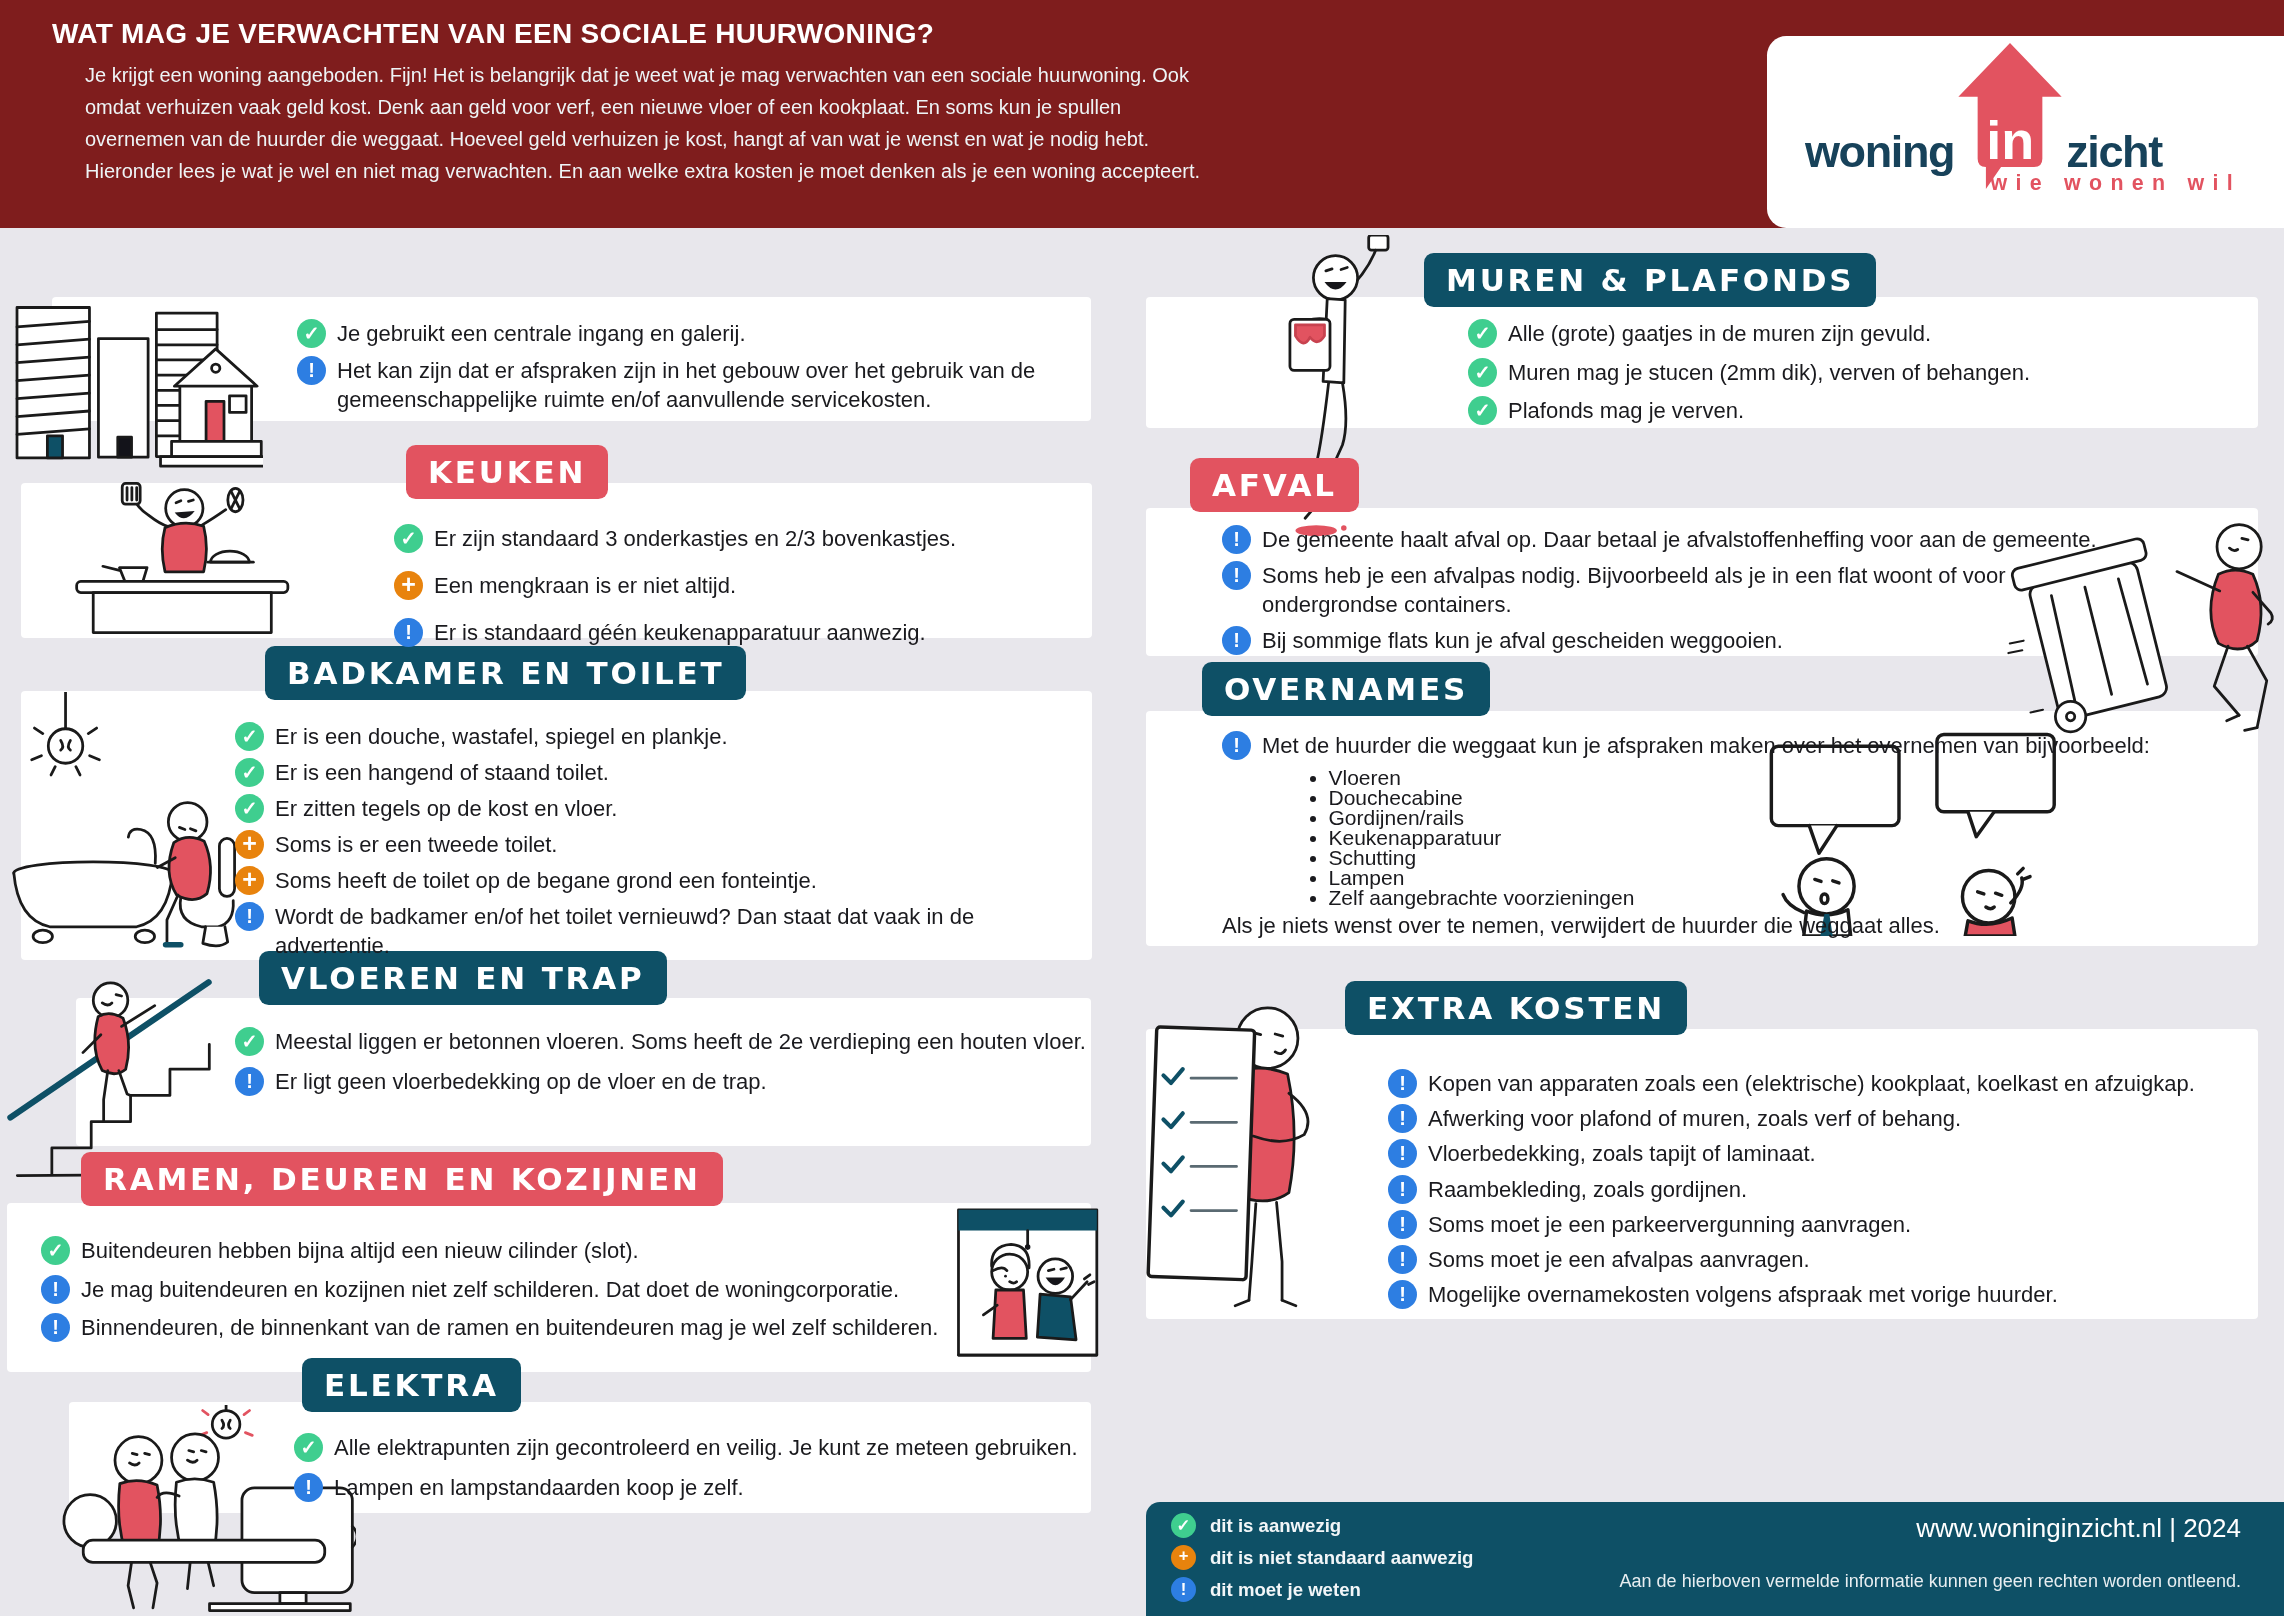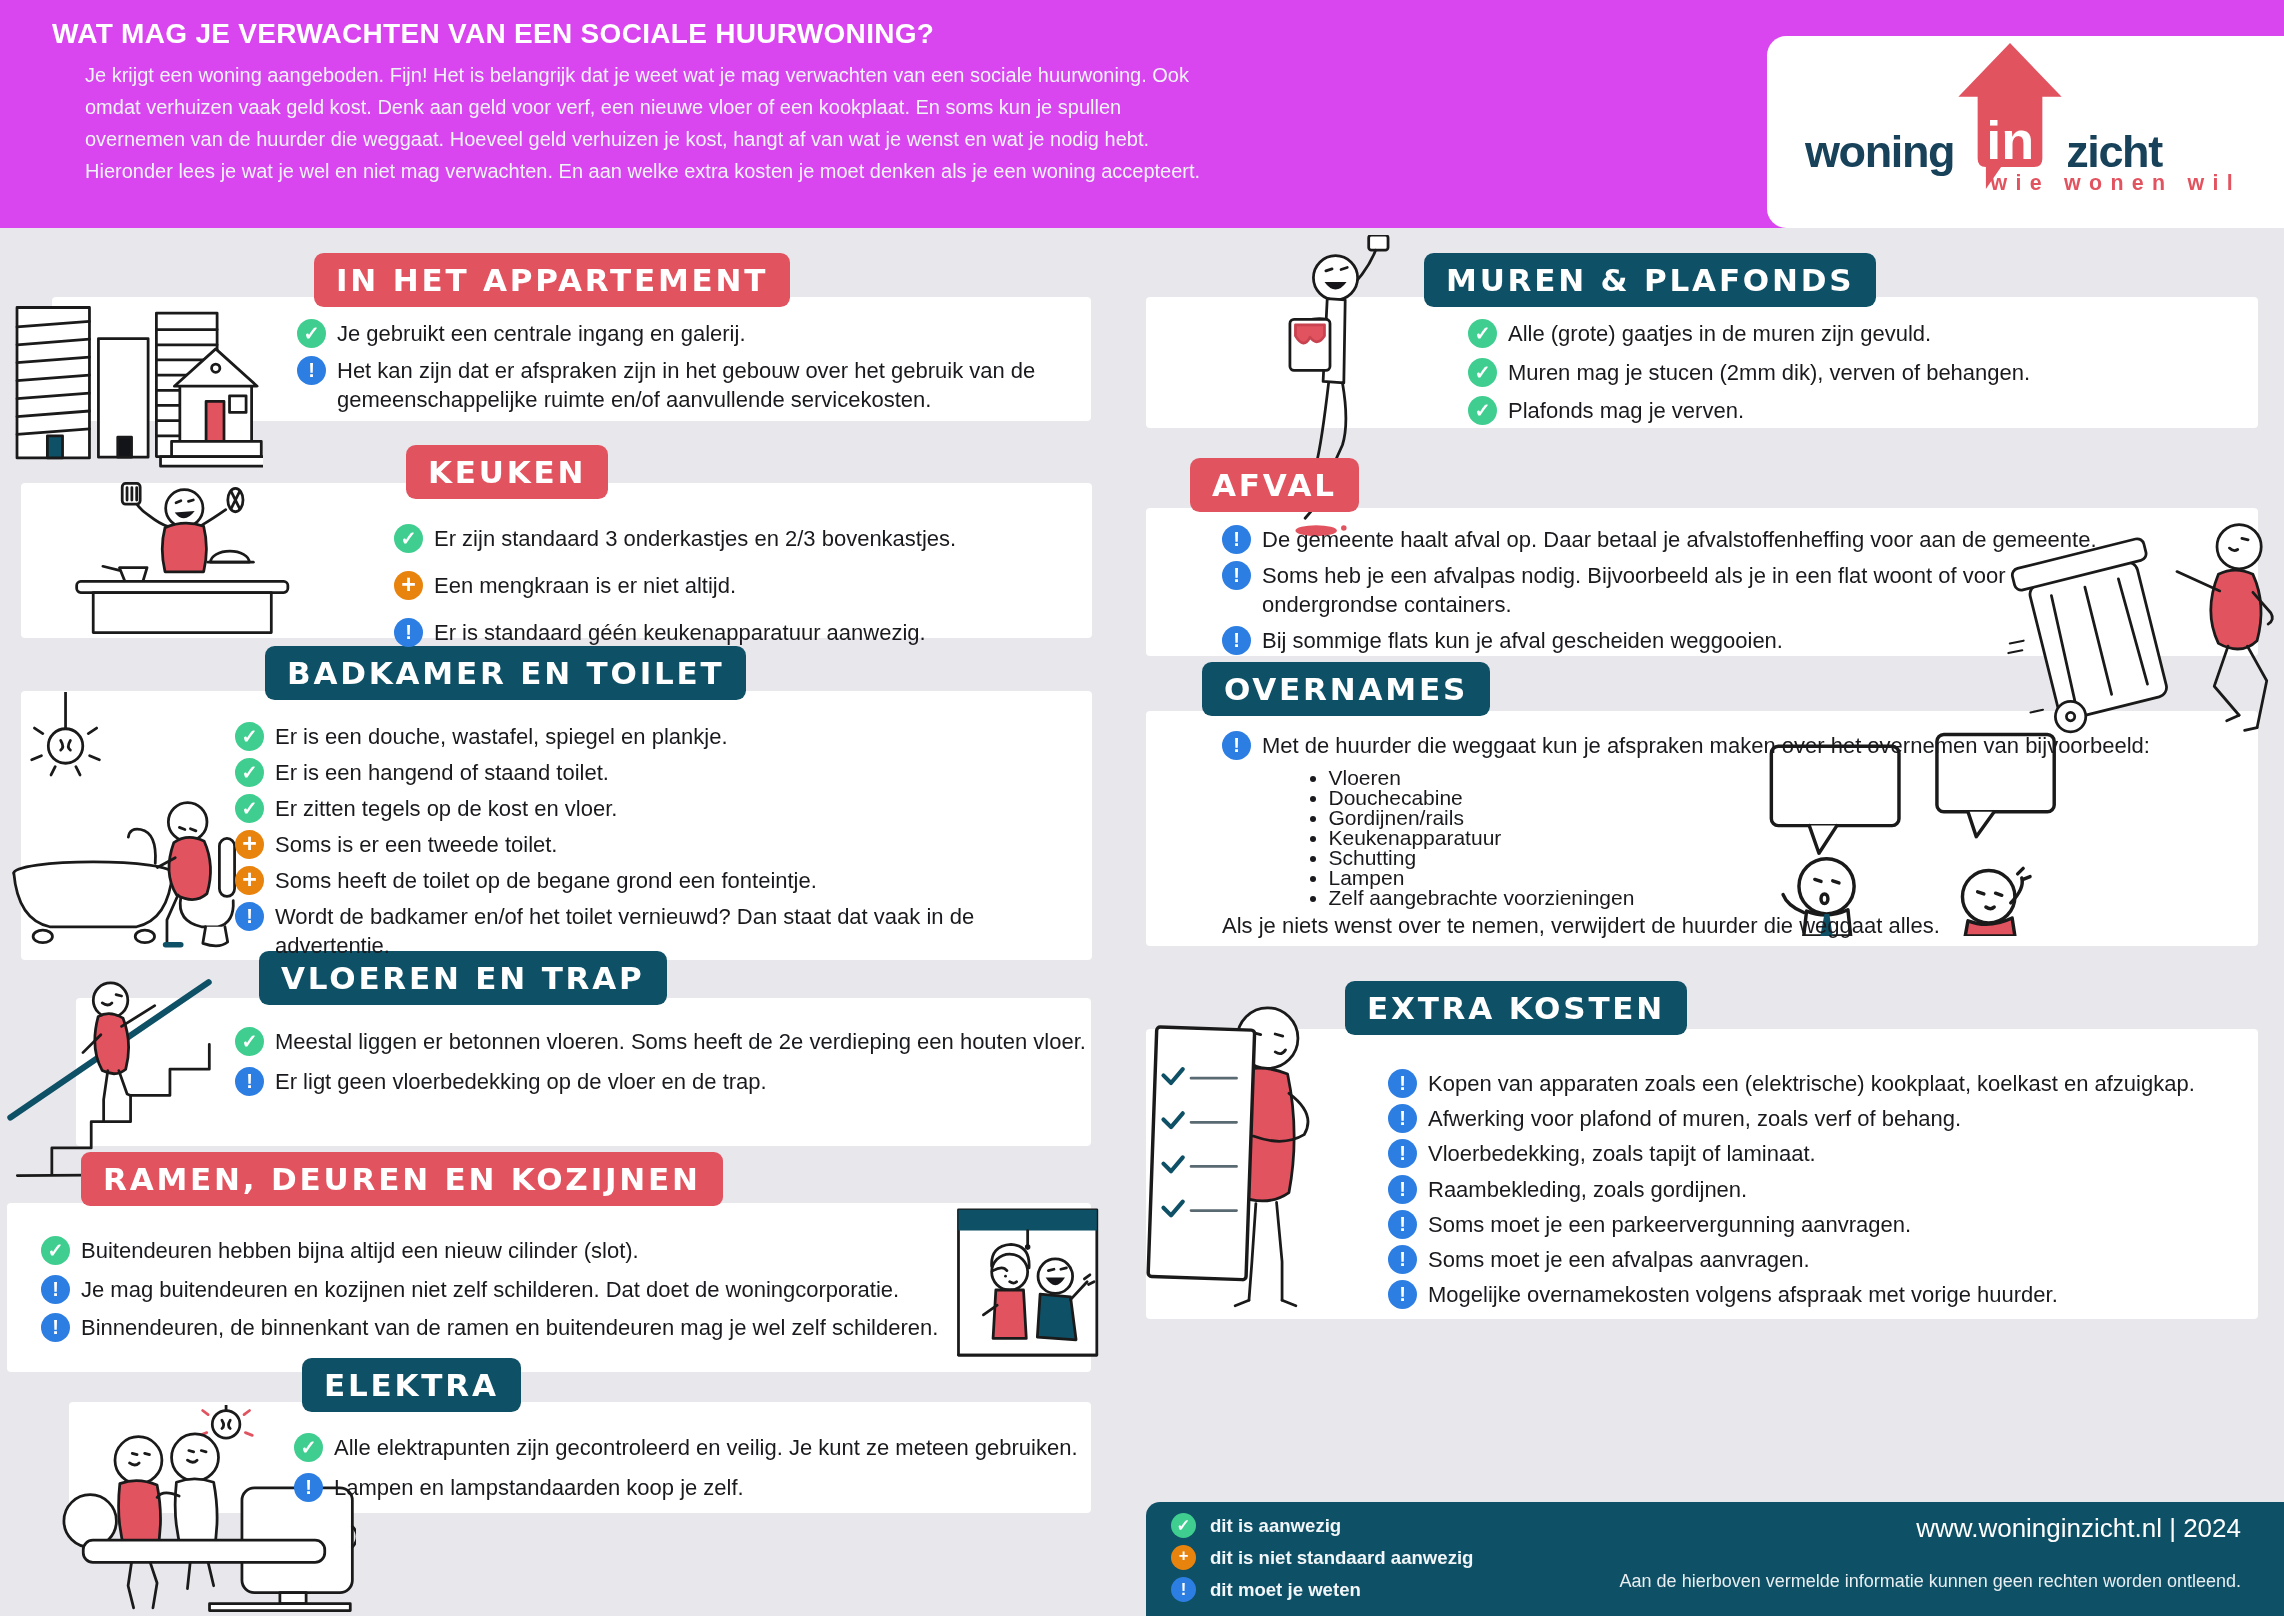--- a/index.html
+++ b/index.html
@@ -1,20 +1,20 @@
 <!DOCTYPE html>
 <html style="font-size:11px"><head>
 <meta charset="utf-8">
 <style>
   html,body{margin:0;padding:0;background:#cfcfd6;}
   #canvas{position:relative;width:2284px;height:1616px;background:#e8e7ec;overflow:hidden;
           font-family:"Liberation Sans",sans-serif;color:#1a1a1e;}
   .abs{position:absolute;}
   
-  .hdr{left:0;top:0;width:2284px;height:228px;background:#d946ef;}
+  .hdr{left:0;top:0;width:2284px;height:228px;background:#7f1d1d;}
   .hdr-title{left:52px;top:18px;font-size:28px;font-weight:700;color:#ffffff;letter-spacing:0.3px;}
   .hdr-intro{left:52px;top:59px;font-size:20px;line-height:32px;color:#eef4f6;margin-left:33px;}
   .logo-card{left:1767px;top:36px;width:517px;height:192px;background:#ffffff;border-radius:19.3px 0 0 19.3px;}
   .logo-row{position:absolute;left:38px;top:48px;display:flex;align-items:center;}
   .logo-word{font-size:45px;font-weight:700;color:#17425a;letter-spacing:-1.4px;margin-top:28px;}
   .logo-house{position:relative;width:104px;height:148px;margin:-41px 4.1px 0 4.1px;}
   .logo-in{position:absolute;left:0;top:66px;width:104px;text-align:center;font-size:54px;font-weight:700;color:#ffffff;}
   .logo-tag{position:absolute;right:43px;top:135px;font-size:21.4px;letter-spacing:8.3px;color:#e25360;font-weight:600;}
   
   .band{position:absolute;background:#ffffff;border-radius:4.1px;}
@@ -278,21 +278,20 @@
       <path d="M136 122 Q118 220 140 300 Q185 318 216 296 Q232 210 214 124 Q175 108 136 122 Z" fill="#e25360"></path>
       <rect x="18" y="58" width="142" height="362" rx="5" fill="#ffffff" stroke-width="5" transform="rotate(2 89 239)"></rect>
       <path d="M34 126 l11 11 l17 -20 M34 190 l11 11 l17 -20 M34 254 l11 11 l17 -20 M34 318 l11 11 l17 -20" stroke="#0e5066" stroke-width="6"></path>
       <path d="M74 130 h66 M74 194 h66 M74 258 h66 M74 322 h66" stroke="#5a6a72"></path>
       <path d="M216 152 Q256 182 238 212 Q208 230 164 214"></path>
       <path d="M168 312 L162 400 L158 452 M198 310 L206 396 L206 452"></path>
       <path d="M158 452 l-20 8 M206 452 l20 8"></path>
     </g>
   </svg>
 
-  <div class="badge red" style="left:314px;top:253px;">IN HET APPARTEMENT</div>
   <div class="badge red" style="left:406px;top:445px;">KEUKEN</div>
   <div class="badge teal" style="left:265px;top:646px;">BADKAMER EN TOILET</div>
   <div class="badge teal" style="left:259px;top:951px;">VLOEREN EN TRAP</div>
   <div class="badge red" style="left:81px;top:1152px;border-radius:9px;">RAMEN, DEUREN EN KOZIJNEN</div>
   <div class="badge teal" style="left:302px;top:1358px;">ELEKTRA</div>
   <div class="badge teal" style="left:1424px;top:253px;">MUREN &amp; PLAFONDS</div>
   <div class="badge red" style="left:1190px;top:458px;">AFVAL</div>
   <div class="badge teal" style="left:1202px;top:662px;">OVERNAMES</div>
   <div class="badge teal" style="left:1345px;top:981px;">EXTRA KOSTEN</div>
 

